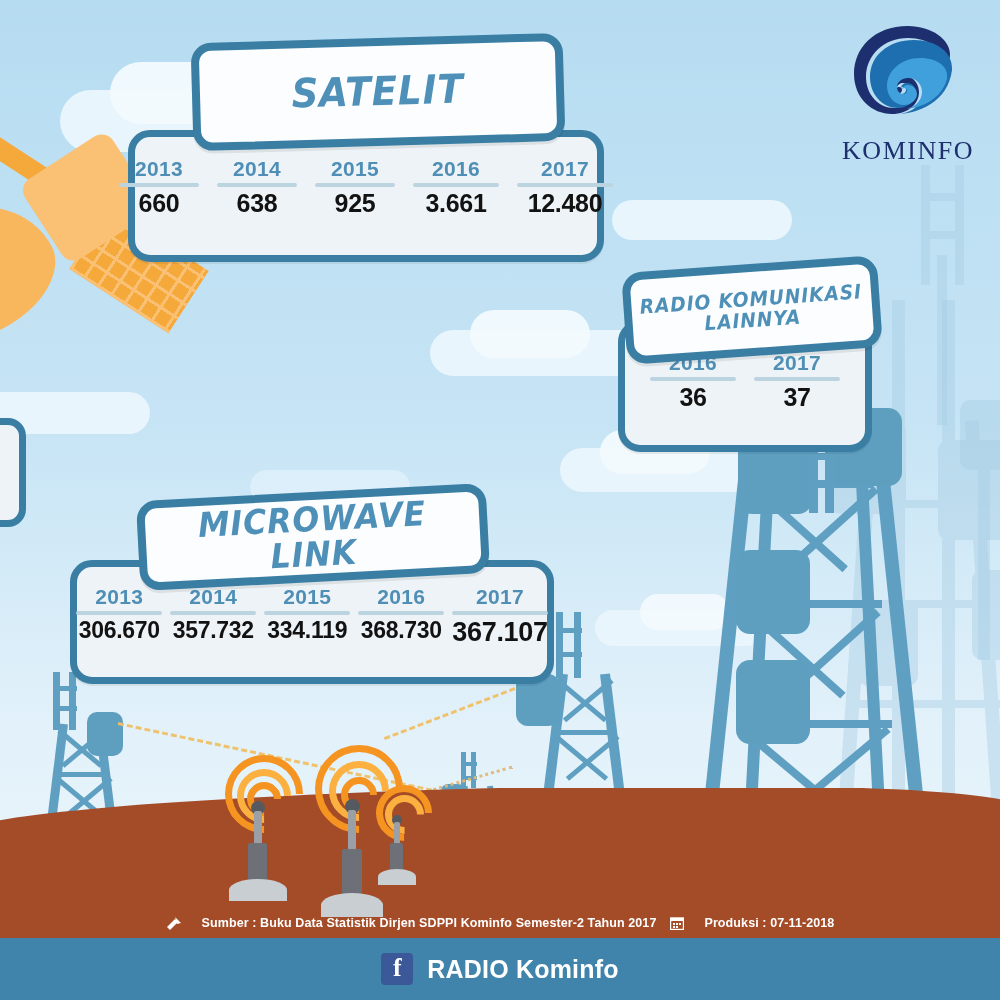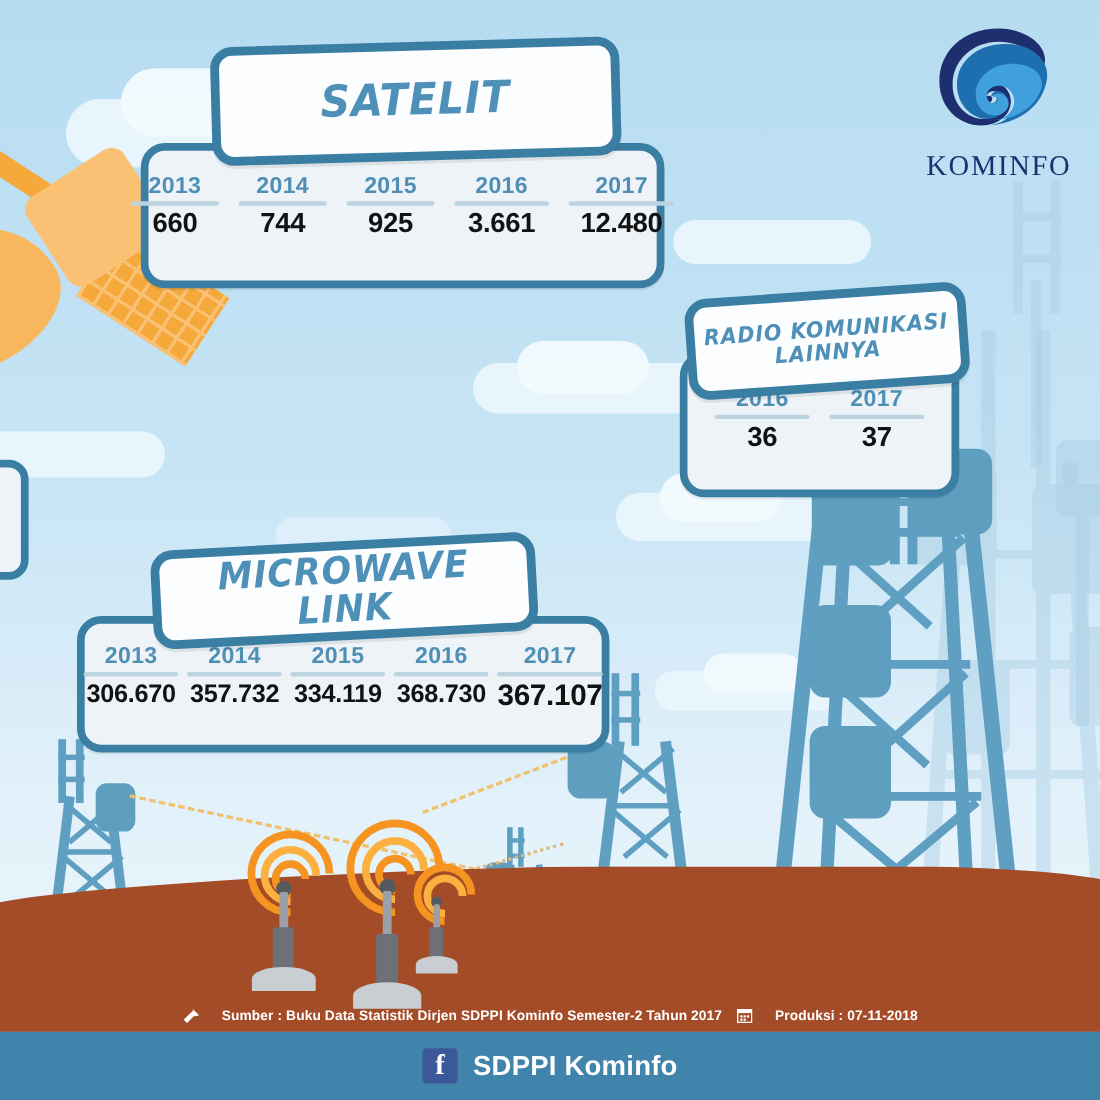--- a/index.html
+++ b/index.html
@@ -269,21 +269,21 @@
     <div class="panel" style="left:128px;top:130px;width:462px;height:118px;"></div>
     <div class="rows" style="left:128px;top:158px;width:476px;">
       <div class="col" style="min-width:80px;">
         <span class="yr">2013</span>
         <span class="ln"></span>
         <span class="val">660</span>
       </div>
       <div class="col" style="min-width:80px;">
         <span class="yr">2014</span>
         <span class="ln"></span>
-        <span class="val">744</span>
+        <span class="val">638</span>
       </div>
       <div class="col" style="min-width:80px;">
         <span class="yr">2015</span>
         <span class="ln"></span>
         <span class="val">925</span>
       </div>
       <div class="col" style="min-width:86px;">
         <span class="yr">2016</span>
         <span class="ln"></span>
         <span class="val">3.661</span>
@@ -379,16 +379,16 @@
         <rect x="9" y="7" width="2" height="2" fill="#ffffff"></rect>
         <rect x="3" y="10" width="2" height="2" fill="#ffffff"></rect>
         <rect x="6" y="10" width="2" height="2" fill="#ffffff"></rect>
       </svg>
       <span>Produksi : 07-11-2018</span>
     </div>
   </div>
 
   <div class="fbbar">
     <div class="fbicon">f</div>
-    <div class="fbtext">SDPPI Kominfo</div>
+    <div class="fbtext">RADIO Kominfo</div>
   </div>
 
 </div>
 
 </body></html>

